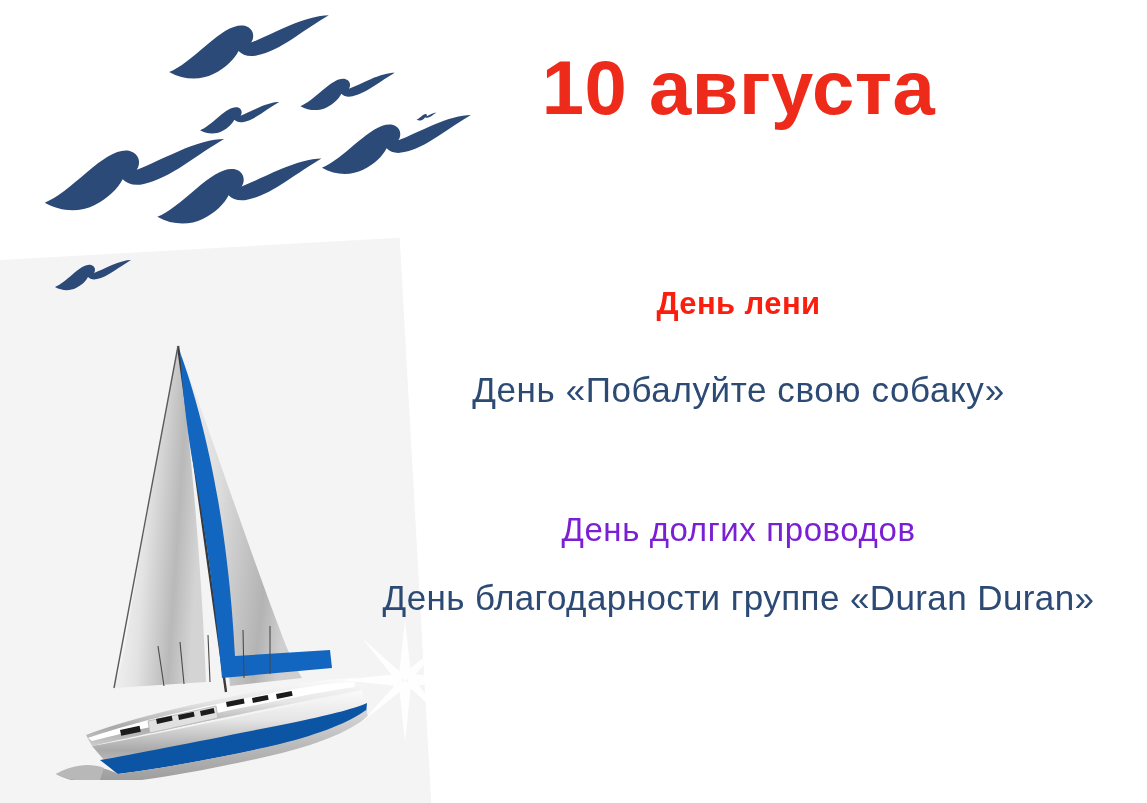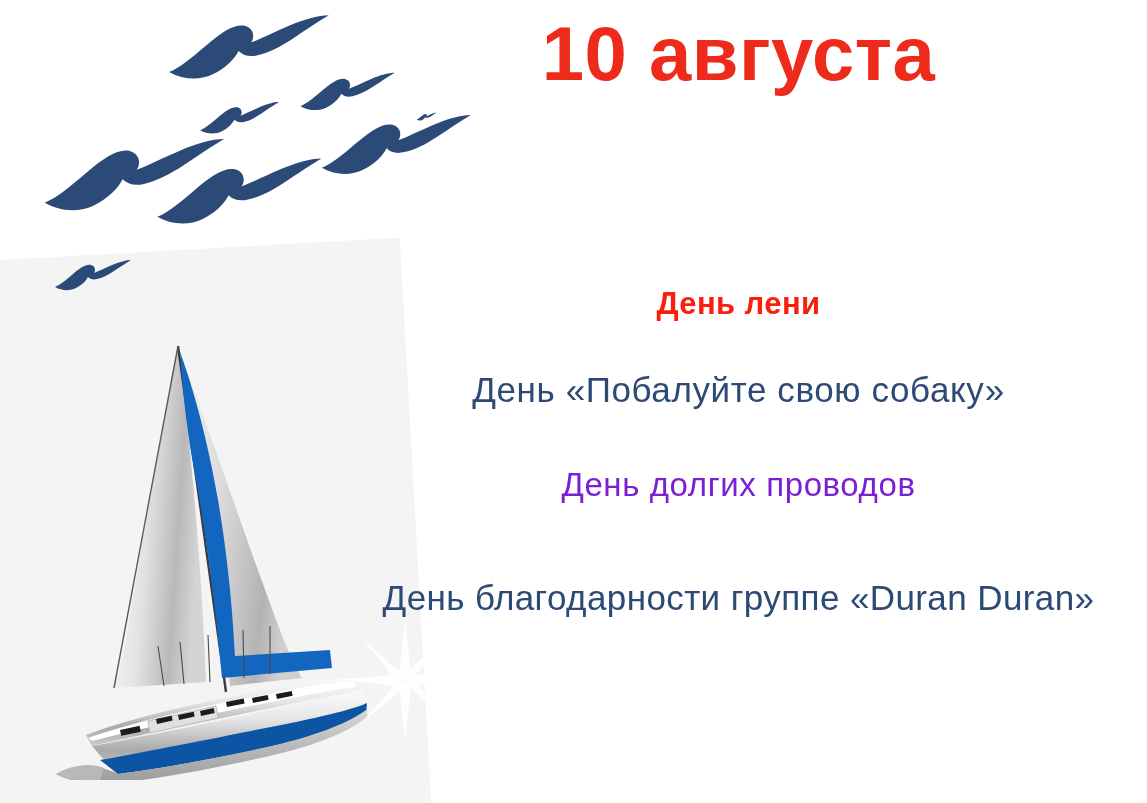--- a/index.html
+++ b/index.html
@@ -47,21 +47,21 @@
   
   .text-col {
     position: absolute;
     left: 330px;
     top: 0;
     width: 817px;
     height: 803px;
   }
   .headline {
     position: absolute;
-    top: 16px;
+    top: 50px;
     left: 0;
     width: 817px;
     text-align: center;
     font-family: "Liberation Sans", sans-serif;
     font-weight: bold;
     font-size: 76px;
     letter-spacing: 0.5px;
     color: #ee2b1b;
     line-height: 1;
   }
@@ -250,17 +250,17 @@
       <path d="M108,104 L69,69 L68,62 L75,63 Z"></path>
       <path d="M108,20 L73,59 L66,60 L67,53 Z"></path>
       <path d="M22,104 L57,65 L64,64 L63,71 Z"></path>
     </g>
   </svg>
 
   <div class="text-col">
     <div class="headline" style="color: rgb(238, 43, 27);">10 августа</div>
     <div class="line line-2" style="color: rgb(44, 74, 115);">День «Побалуйте свою собаку»</div>
     <div class="line line-1" style="color: rgb(250, 30, 14); font-weight: bold;">День лени</div>
-    <div class="line line-3" style="color: rgb(123, 31, 212);">День долгих проводов</div>
+    <div class="line line-3" style="color: rgb(123, 31, 212); margin-top: 45px;">День долгих проводов</div>
     <div class="line line-4" style="color: rgb(44, 74, 115);">День благодарности группе «Duran Duran»</div>
   </div>
 
 </div>
 
 </body></html>

